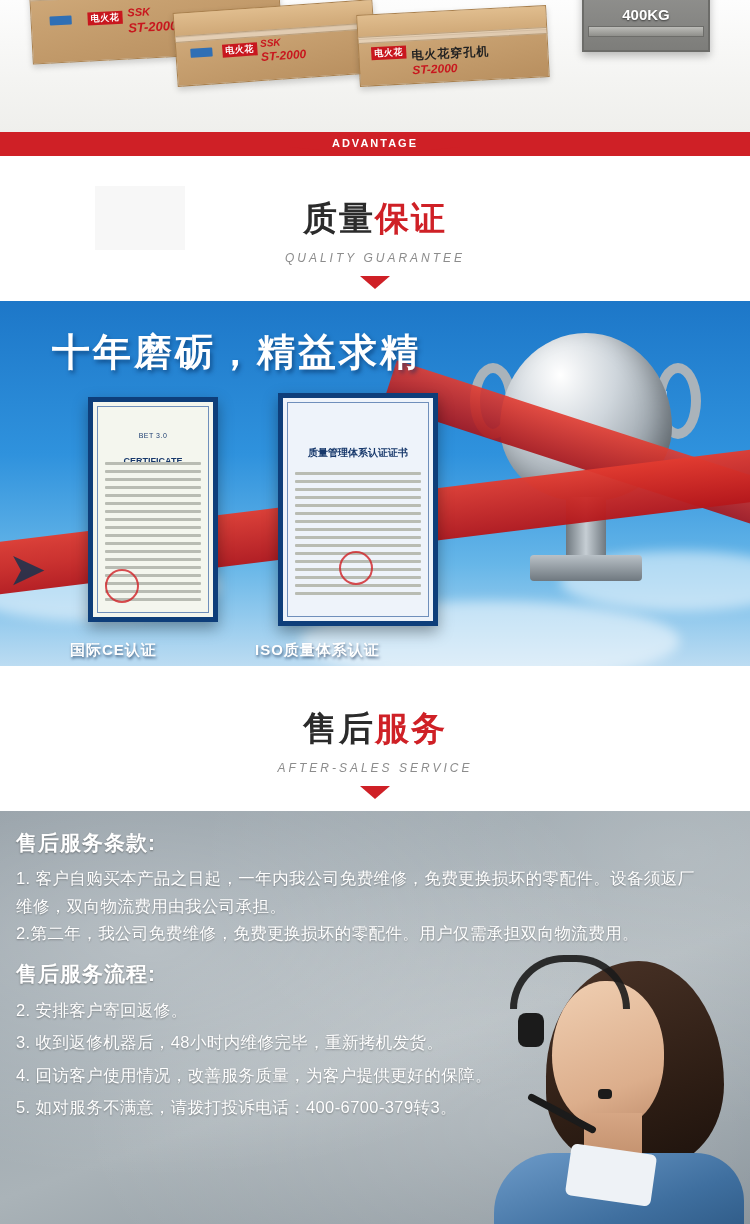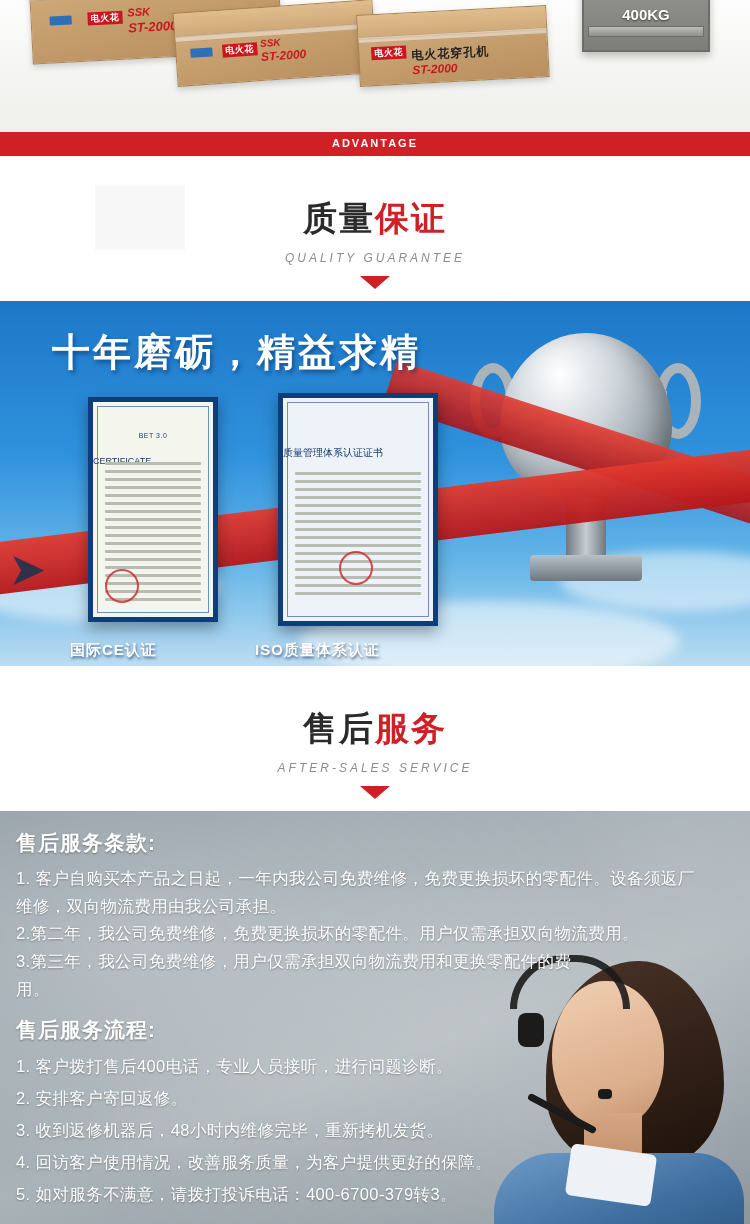--- a/index.html
+++ b/index.html
@@ -194,22 +194,22 @@
   }
   .cert-doc .lines {
     position:absolute; left: 12px; right:12px; top: 60px;
   }
   .cert-doc .lines div {
     height: 3px; background:#b9bcb3; margin-bottom: 5px; border-radius: 1px;
   }
   #cert-left { left: 88px; top: 96px; width: 130px; height: 225px; }
   #cert-right { left: 278px; top: 92px; width: 160px; height: 233px; background:#eef3fa; }
   .cert-doc .doc-cn {
-    position:absolute; left:0; right:0; top: 54px; text-align:left;
-    font-size: 9px; color:#17386b; font-weight:normal;
+    position:absolute; left:0; right:0; top: 54px; text-align:center;
+    font-size: 9px; color:#17386b; font-weight:bold;
   }
   .cert-doc .doc-en {
     position:absolute; left:0; right:0; top: 30px; text-align:center;
     font-size: 7px; color:#1d3e71; letter-spacing:.5px;
   }
   .cert-doc .seal {
     position:absolute; width: 34px; height: 34px; border-radius:50%;
     border: 2px solid #cf2026; opacity:.8;
   }
   .cert-caption {
@@ -531,24 +531,22 @@
       <div class="op-headset-band"></div>
       <div class="op-headset-ear"></div>
       <div class="op-mic-arm"></div>
       <div class="op-mic-tip"></div>
     </div>
 
     <div class="as-content">
       <div class="as-h">售后服务条款:</div>
       <div class="as-line">1. 客户自购买本产品之日起，一年内我公司免费维修，免费更换损坏的零配件。设备须返厂维修，双向物流费用由我公司承担。</div>
       <div class="as-line">2.第二年，我公司免费维修，免费更换损坏的零配件。用户仅需承担双向物流费用。</div>
-      <div class="as-line" style="max-width:560px">3.第三年，我公司免费维修，用户仅需承担双向物流费用和更换零配件的费用。</div>
 
       <div class="as-h2">售后服务流程:</div>
-      <div class="as-flow">1. 客户拨打售后400电话，专业人员接听，进行问题诊断。</div>
       <div class="as-flow">2. 安排客户寄回返修。</div>
       <div class="as-flow">3. 收到返修机器后，48小时内维修完毕，重新拷机发货。</div>
       <div class="as-flow">4. 回访客户使用情况，改善服务质量，为客户提供更好的保障。</div>
       <div class="as-flow">5. 如对服务不满意，请拨打投诉电话：400-6700-379转3。</div>
     </div>
 
     <div class="code">N0629WJ</div>
   </div>
 
 </div>

